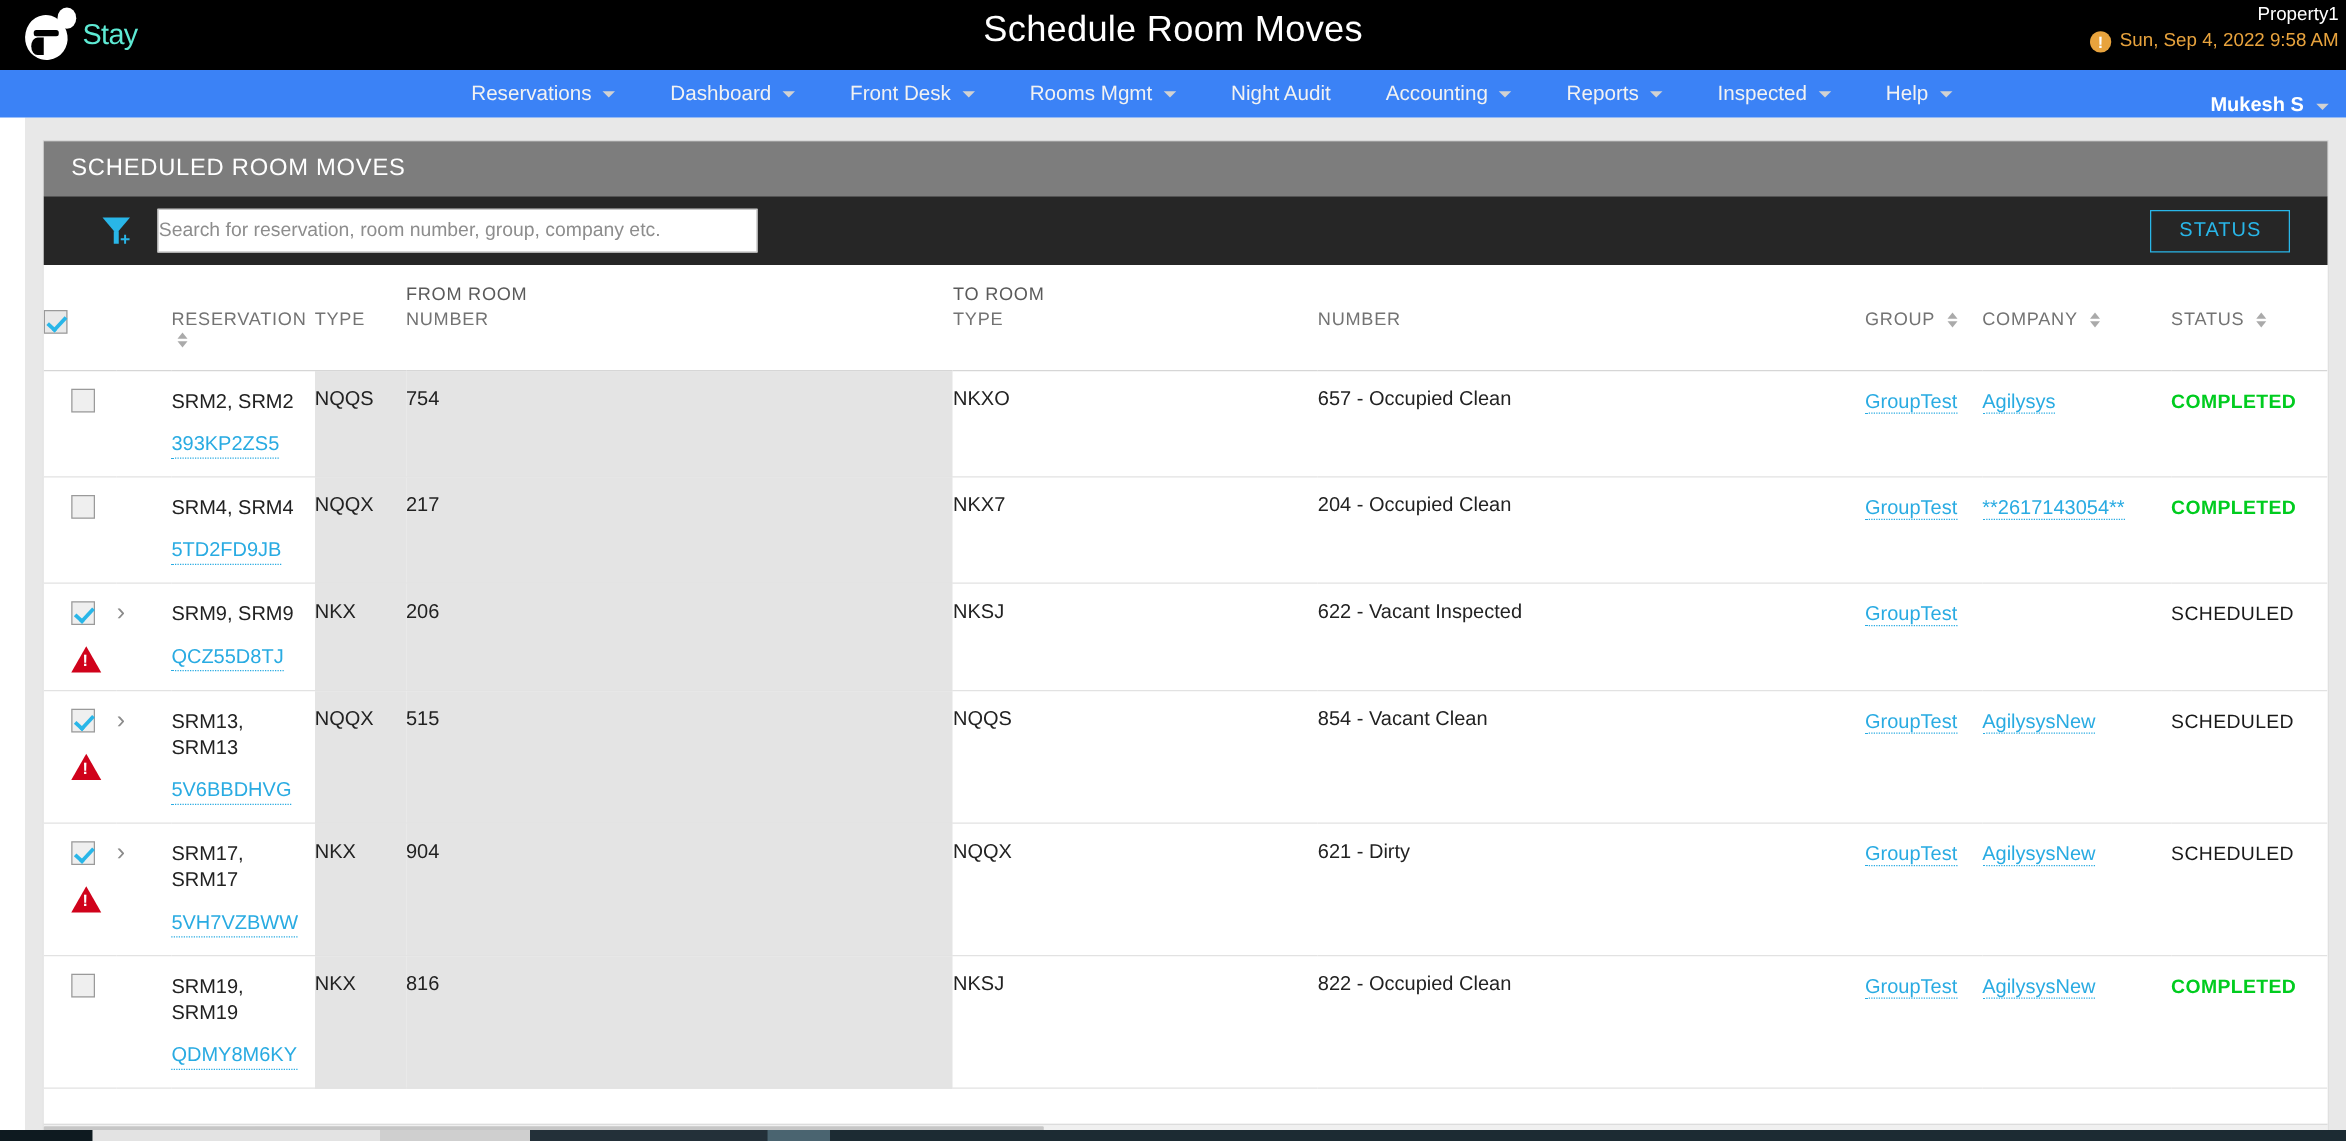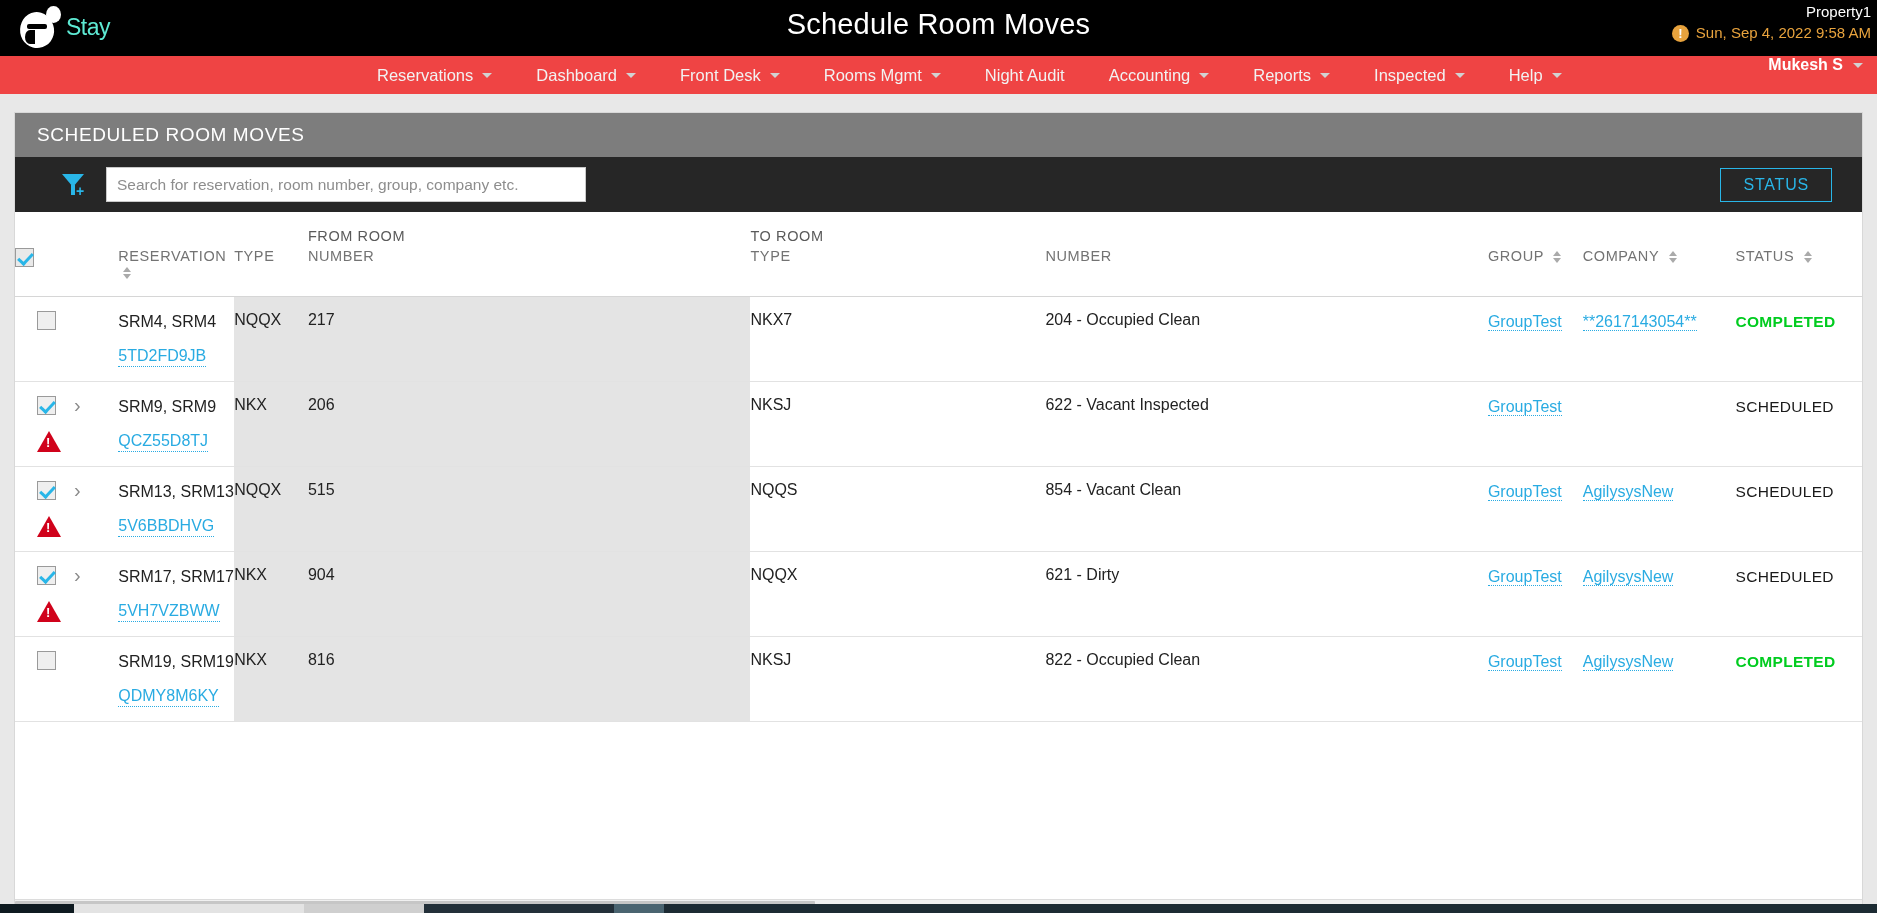--- a/index.html
+++ b/index.html
@@ -74,22 +74,22 @@
     width: 17px; height: 17px; border-radius: 50%;
     background: #e8a33d; color: #fff;
     font-size: 13px; font-weight: bold; line-height: 17px;
     text-align: center; display: inline-block;
   }
   .prop-date { font-size: 15px; color: #e8a33d; }
 
   
   .navbar {
     height: 38px;
-    background: #ef4444;
-    display: flex; align-items: flex-start;
+    background: #3b82f6;
+    display: flex; align-items: flex-end;
     position: relative;
   }
   .nav-items {
     display: flex; align-items: center;
     margin-left: 355px;
     gap: 0px;
   }
   .nav-item {
     color: #f2f2f2; font-size: 16.5px;
     padding: 0 22px; cursor: pointer;
@@ -107,20 +107,21 @@
     position: absolute; right: 14px;
     display: flex; align-items: center; gap: 10px;
     color: #fff; font-size: 16px; font-weight: bold;
   }
 
   
   .page {
     background: #e8e8e8;
     padding: 18px 14px 0 14px;
     height: calc(913px - 56px - 38px);
+    margin-left: 20px;
   }
   .panel {
     background: #fff;
     height: 100%;
     display: flex; flex-direction: column;
     border: 1px solid #d8d8d8;
   }
   .panel-head {
     background: #7d7d7d;
     color: #fff;
@@ -156,21 +157,21 @@
   .funnel .fn-plus {
     position: absolute; left: 17px; top: 14px;
     color: #29b6e8; font-size: 14px; font-weight: bold;
     line-height: 14px;
   }
   .search-input {
     width: 480px; height: 35px;
     border: 1px solid #c9c9c9;
     background: #fff;
     font-size: 15.5px;
-    padding: 0 10px;
+    padding: 0 0;
     color: #333;
     font-family: "Liberation Sans", sans-serif;
   }
   .search-input::placeholder { color: #8d8d8d; }
   .process-btn {
     position: absolute; right: 30px;
     border: 1.5px solid #29b6e8;
     background: transparent;
     color: #29b6e8;
     font-size: 16px;
@@ -451,20 +452,32 @@
               <span class="sort-ic"><i class="up"></i><i class="dn"></i></span>
             </th>
             <th>
               <span>STATUS</span>
               <span class="sort-ic"><i class="up"></i><i class="dn"></i></span>
             </th>
           </tr>
         </thead>
 
         <tbody id="rows-body">
+            <tr class="data-row">
+              <td class="c-check"><span class="chk"></span></td>
+              <td class="c-exp"></td>
+              <td class="c-resv"><span class="resv-name">SRM2, SRM2</span><a class="link">393KP2ZS5</a></td>
+              <td class="c-ftype shade">NQQS</td>
+              <td class="c-fnum shade">754</td>
+              <td class="c-ttype">NKXO</td>
+              <td class="c-tnum">657 - Occupied Clean</td>
+              <td class="c-group"><a class="link-inline">GroupTest</a></td>
+              <td class="c-company"><a class="link-inline">Agilysys</a></td>
+              <td class="c-status"><span class="status completed">COMPLETED</span></td>
+            </tr>
             <tr class="data-row">
               <td class="c-check"><span class="chk"></span></td>
               <td class="c-exp"></td>
               <td class="c-resv"><span class="resv-name">SRM4, SRM4</span><a class="link">5TD2FD9JB</a></td>
               <td class="c-ftype shade">NQQX</td>
               <td class="c-fnum shade">217</td>
               <td class="c-ttype">NKX7</td>
               <td class="c-tnum">204 - Occupied Clean</td>
               <td class="c-group"><a class="link-inline">GroupTest</a></td>
               <td class="c-company"><a class="link-inline">**2617143054**</a></td>

